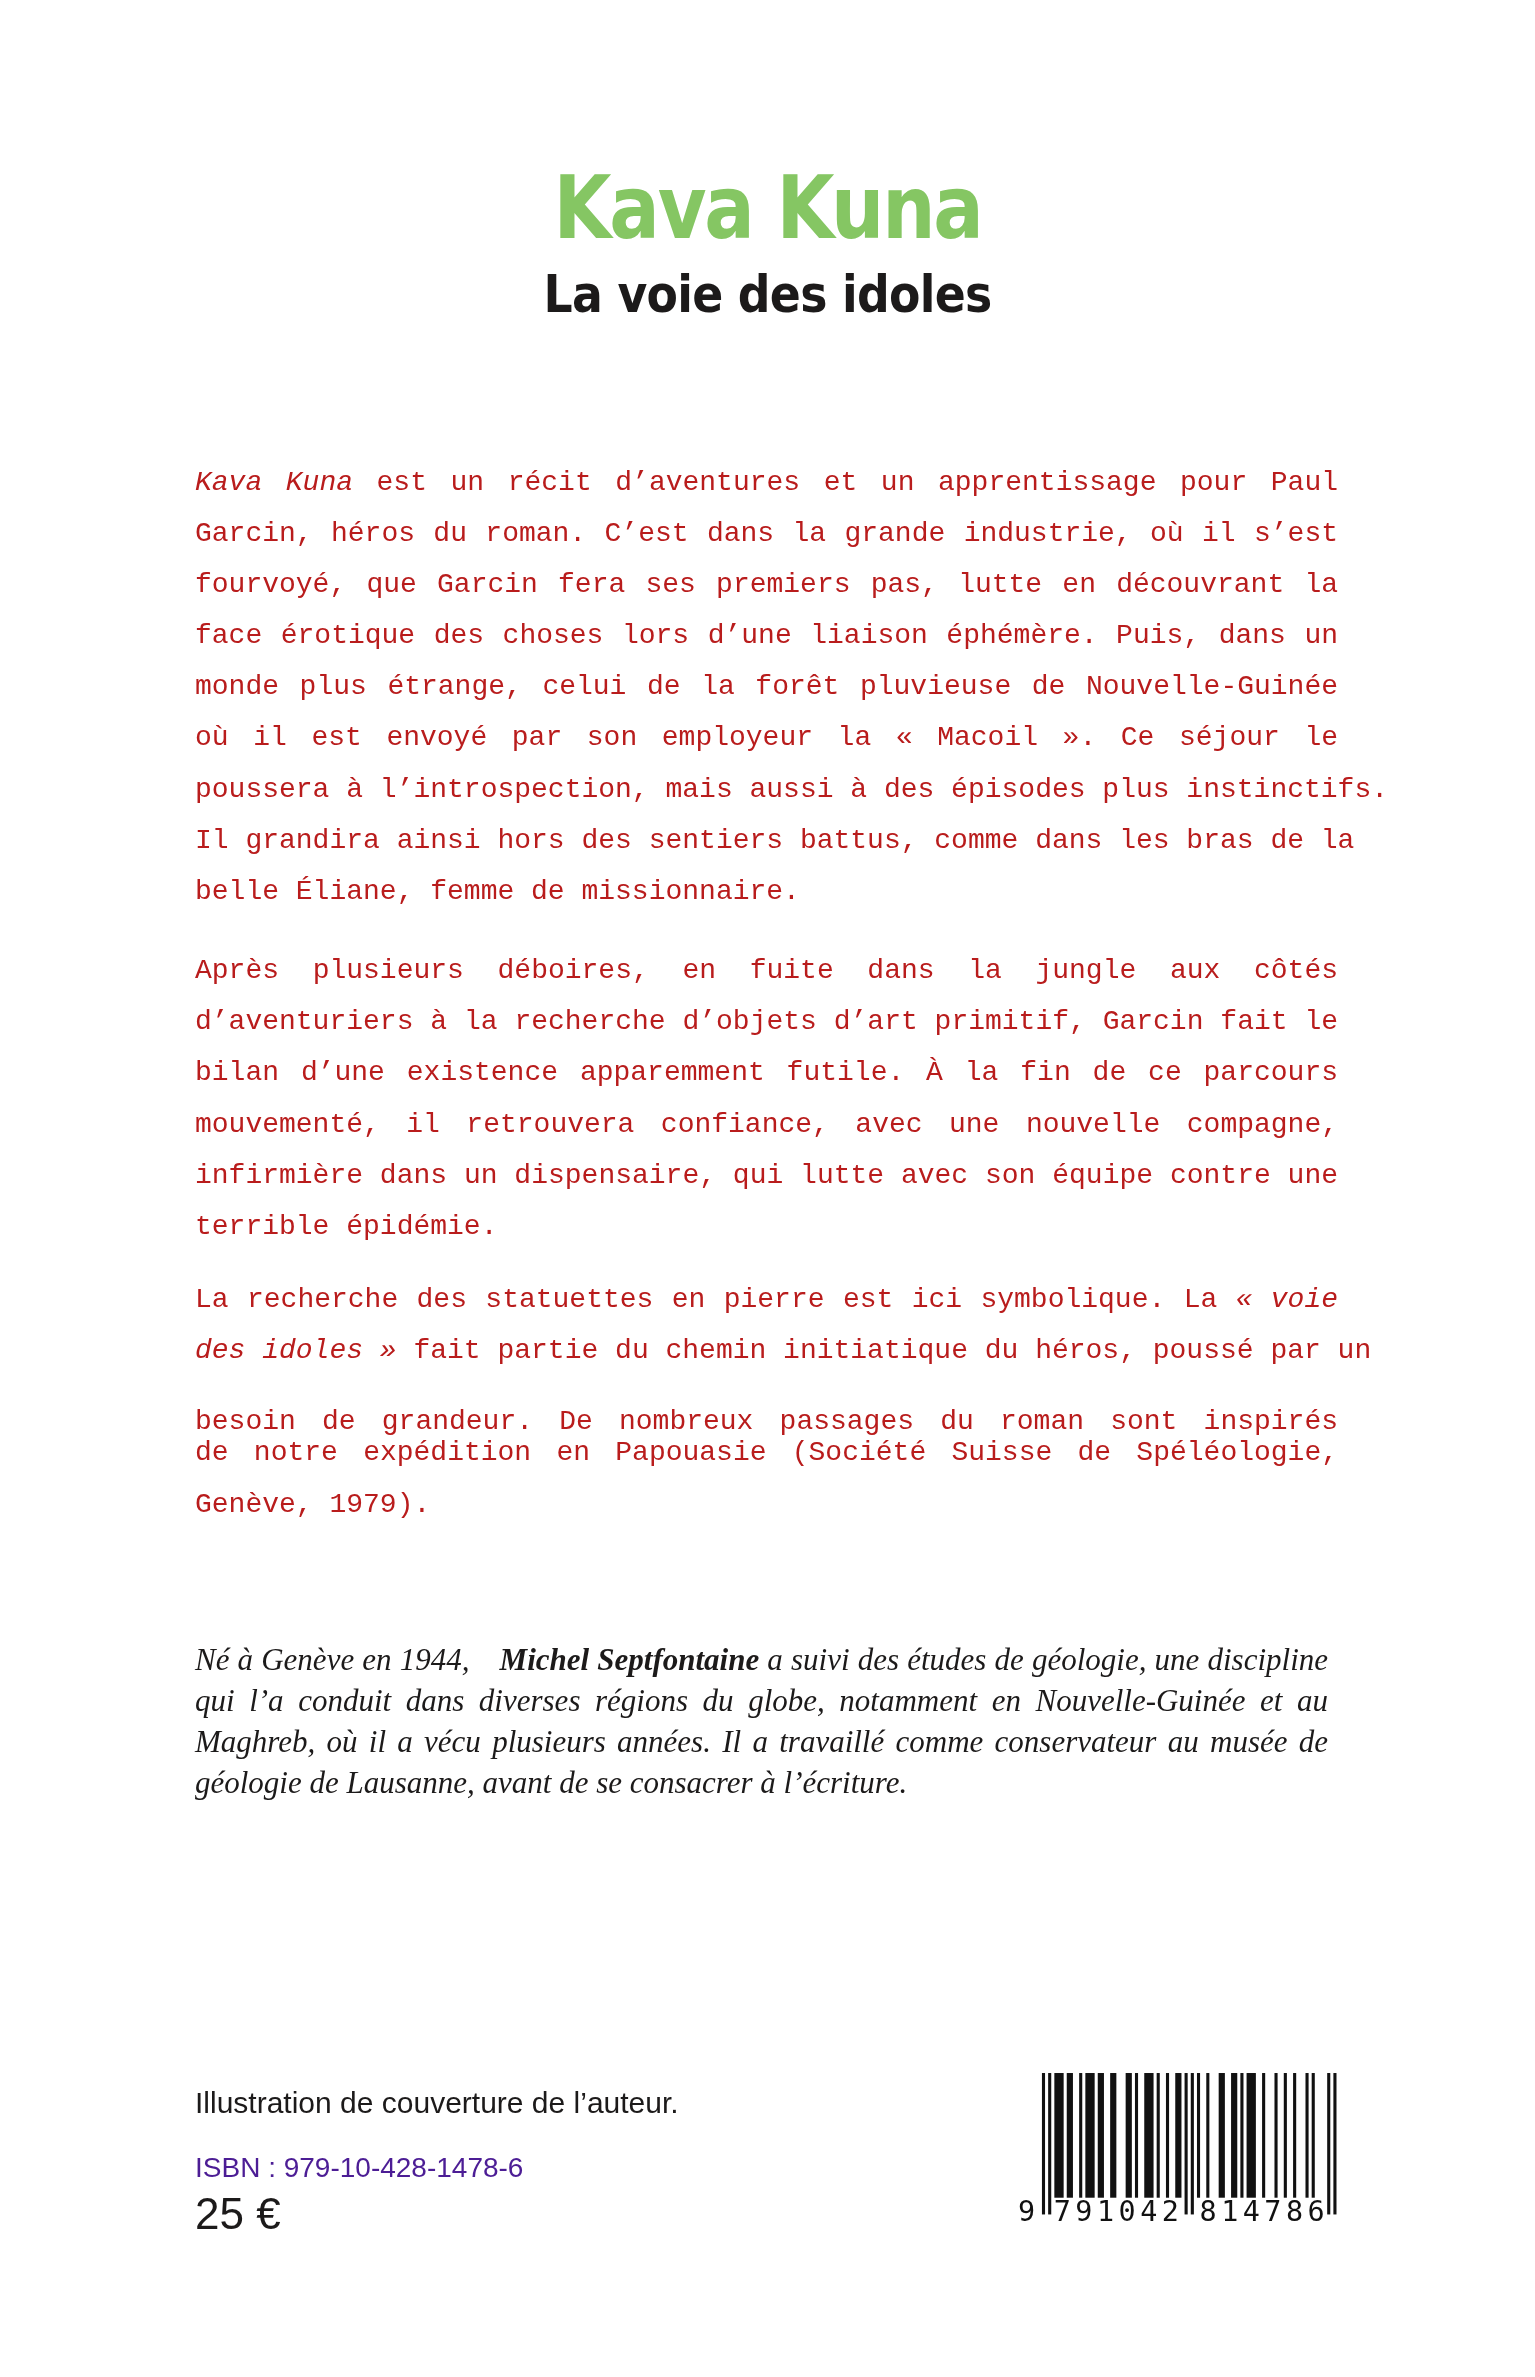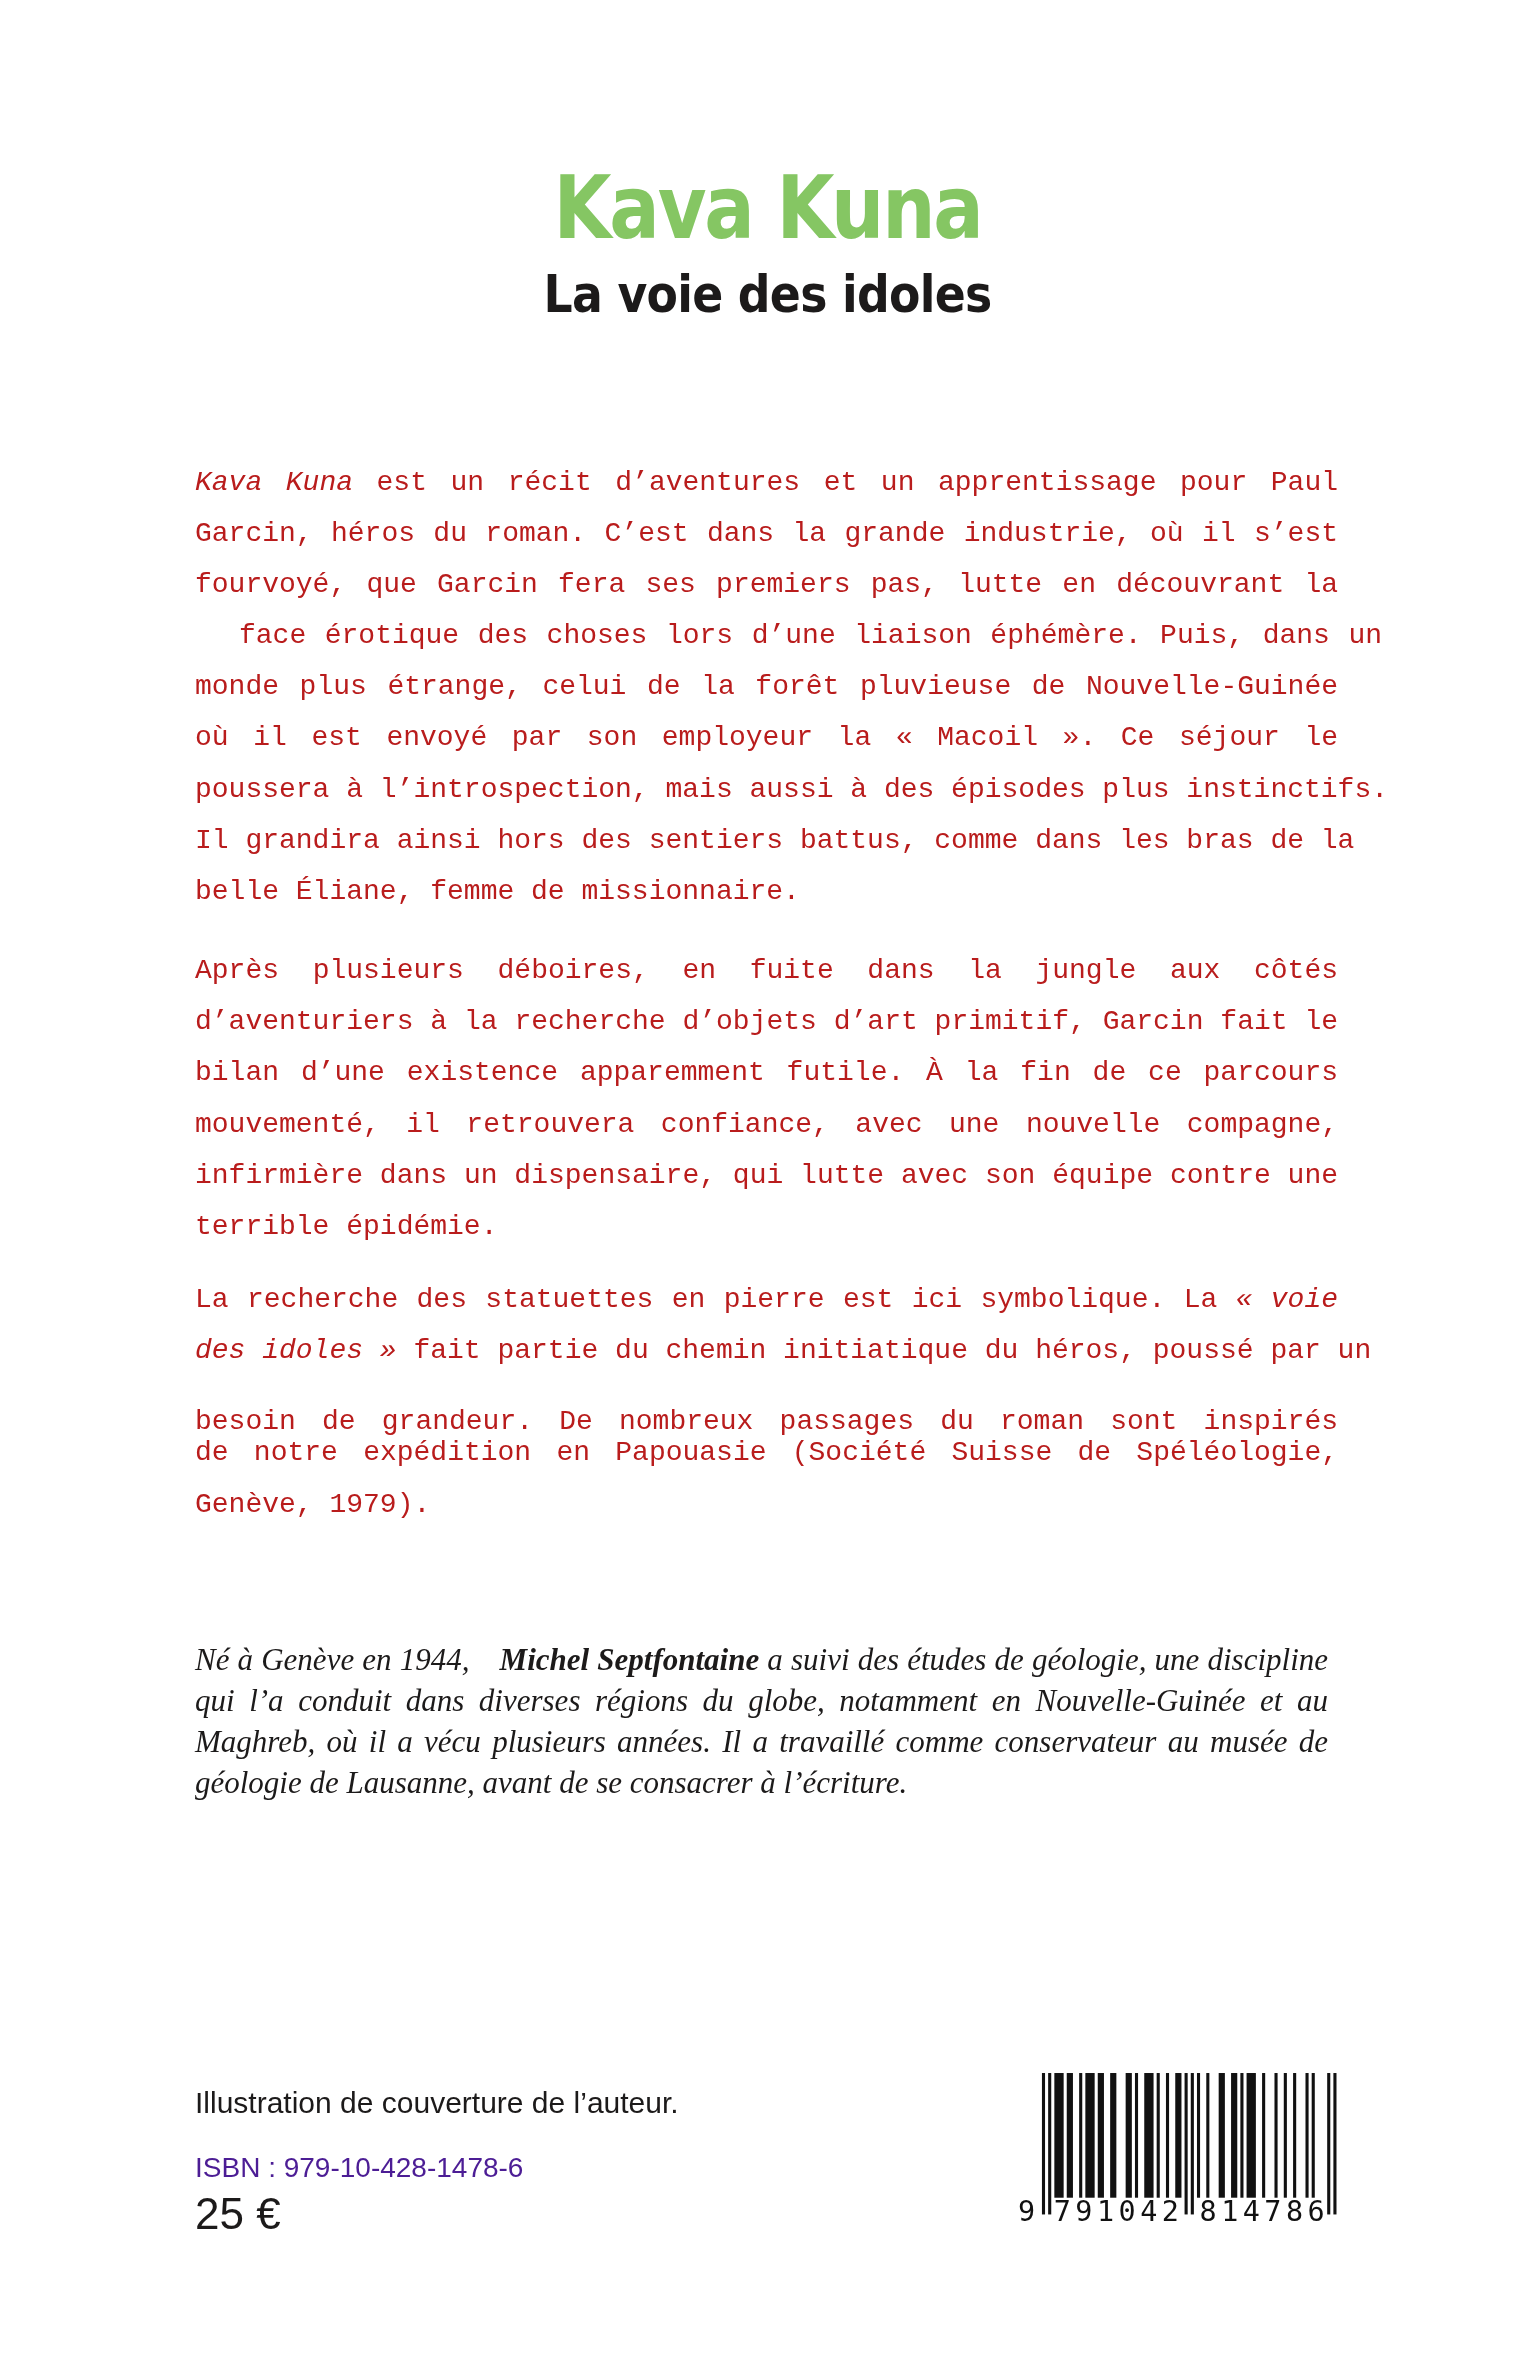--- a/index.html
+++ b/index.html
@@ -133,21 +133,21 @@
 
 <div class="page">
 
   <div class="title-main">Kava Kuna</div>
   <div class="title-sub">La voie des idoles</div>
 
   <div id="blurb">
       <div class="line" style="top: 458px;"><i>Kava Kuna</i> est un récit d’aventures et un apprentissage pour Paul</div>
       <div class="line" style="top: 509px;">Garcin, héros du roman. C’est dans la grande industrie, où il s’est</div>
       <div class="line" style="top: 560px;">fourvoyé, que Garcin fera ses premiers pas, lutte en découvrant la</div>
-      <div class="line" style="top: 611px; margin-left: 44px;">face érotique des choses lors d’une liaison éphémère. Puis, dans un</div>
+      <div class="line" style="top: 611px;">face érotique des choses lors d’une liaison éphémère. Puis, dans un</div>
       <div class="line" style="top: 662px;">monde plus étrange, celui de la forêt pluvieuse de Nouvelle-Guinée</div>
       <div class="line" style="top: 713px;">où il est envoyé par son employeur la « Macoil ». Ce séjour le</div>
       <div class="line" style="top: 765px;">poussera à l’introspection, mais aussi à des épisodes plus instinctifs.</div>
       <div class="line" style="top: 816px;">Il grandira ainsi hors des sentiers battus, comme dans les bras de la</div>
       <div class="line last" style="top: 867px;">belle Éliane, femme de missionnaire.</div>
       <div class="line" style="top: 946px;">Après plusieurs déboires, en fuite dans la jungle aux côtés</div>
       <div class="line" style="top: 997px;">d’aventuriers à la recherche d’objets d’art primitif, Garcin fait le</div>
       <div class="line" style="top: 1048px;">bilan d’une existence apparemment futile. À la fin de ce parcours</div>
       <div class="line" style="top: 1100px;">mouvementé, il retrouvera confiance, avec une nouvelle compagne,</div>
       <div class="line" style="top: 1151px;">infirmière dans un dispensaire, qui lutte avec son équipe contre une</div>

